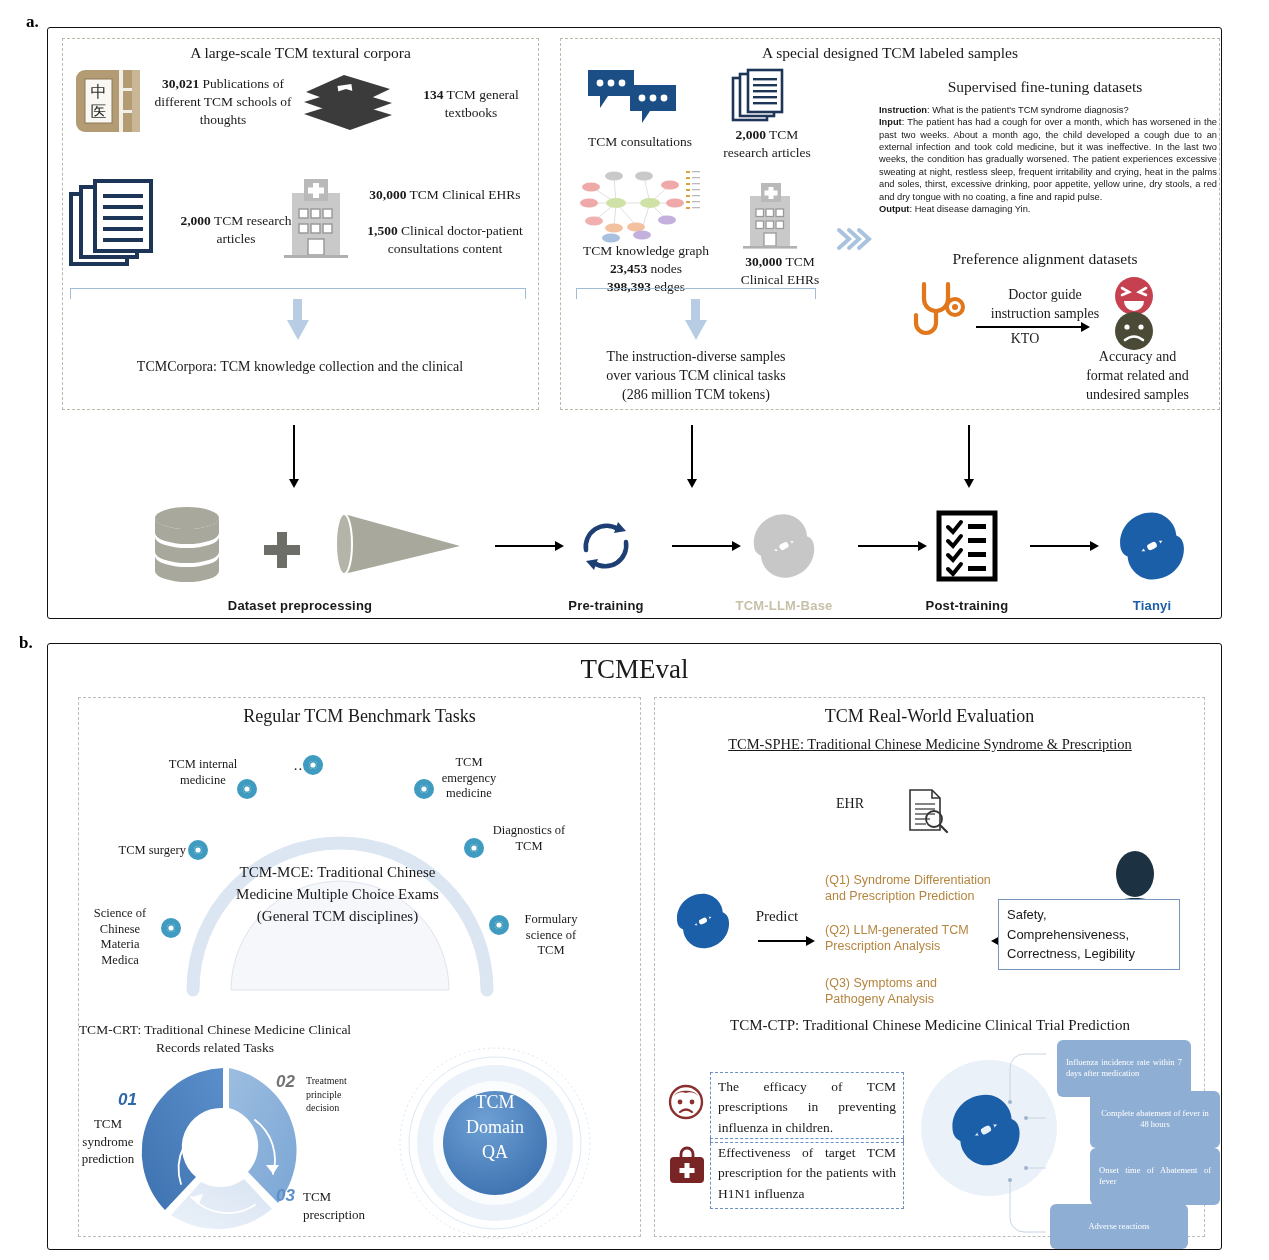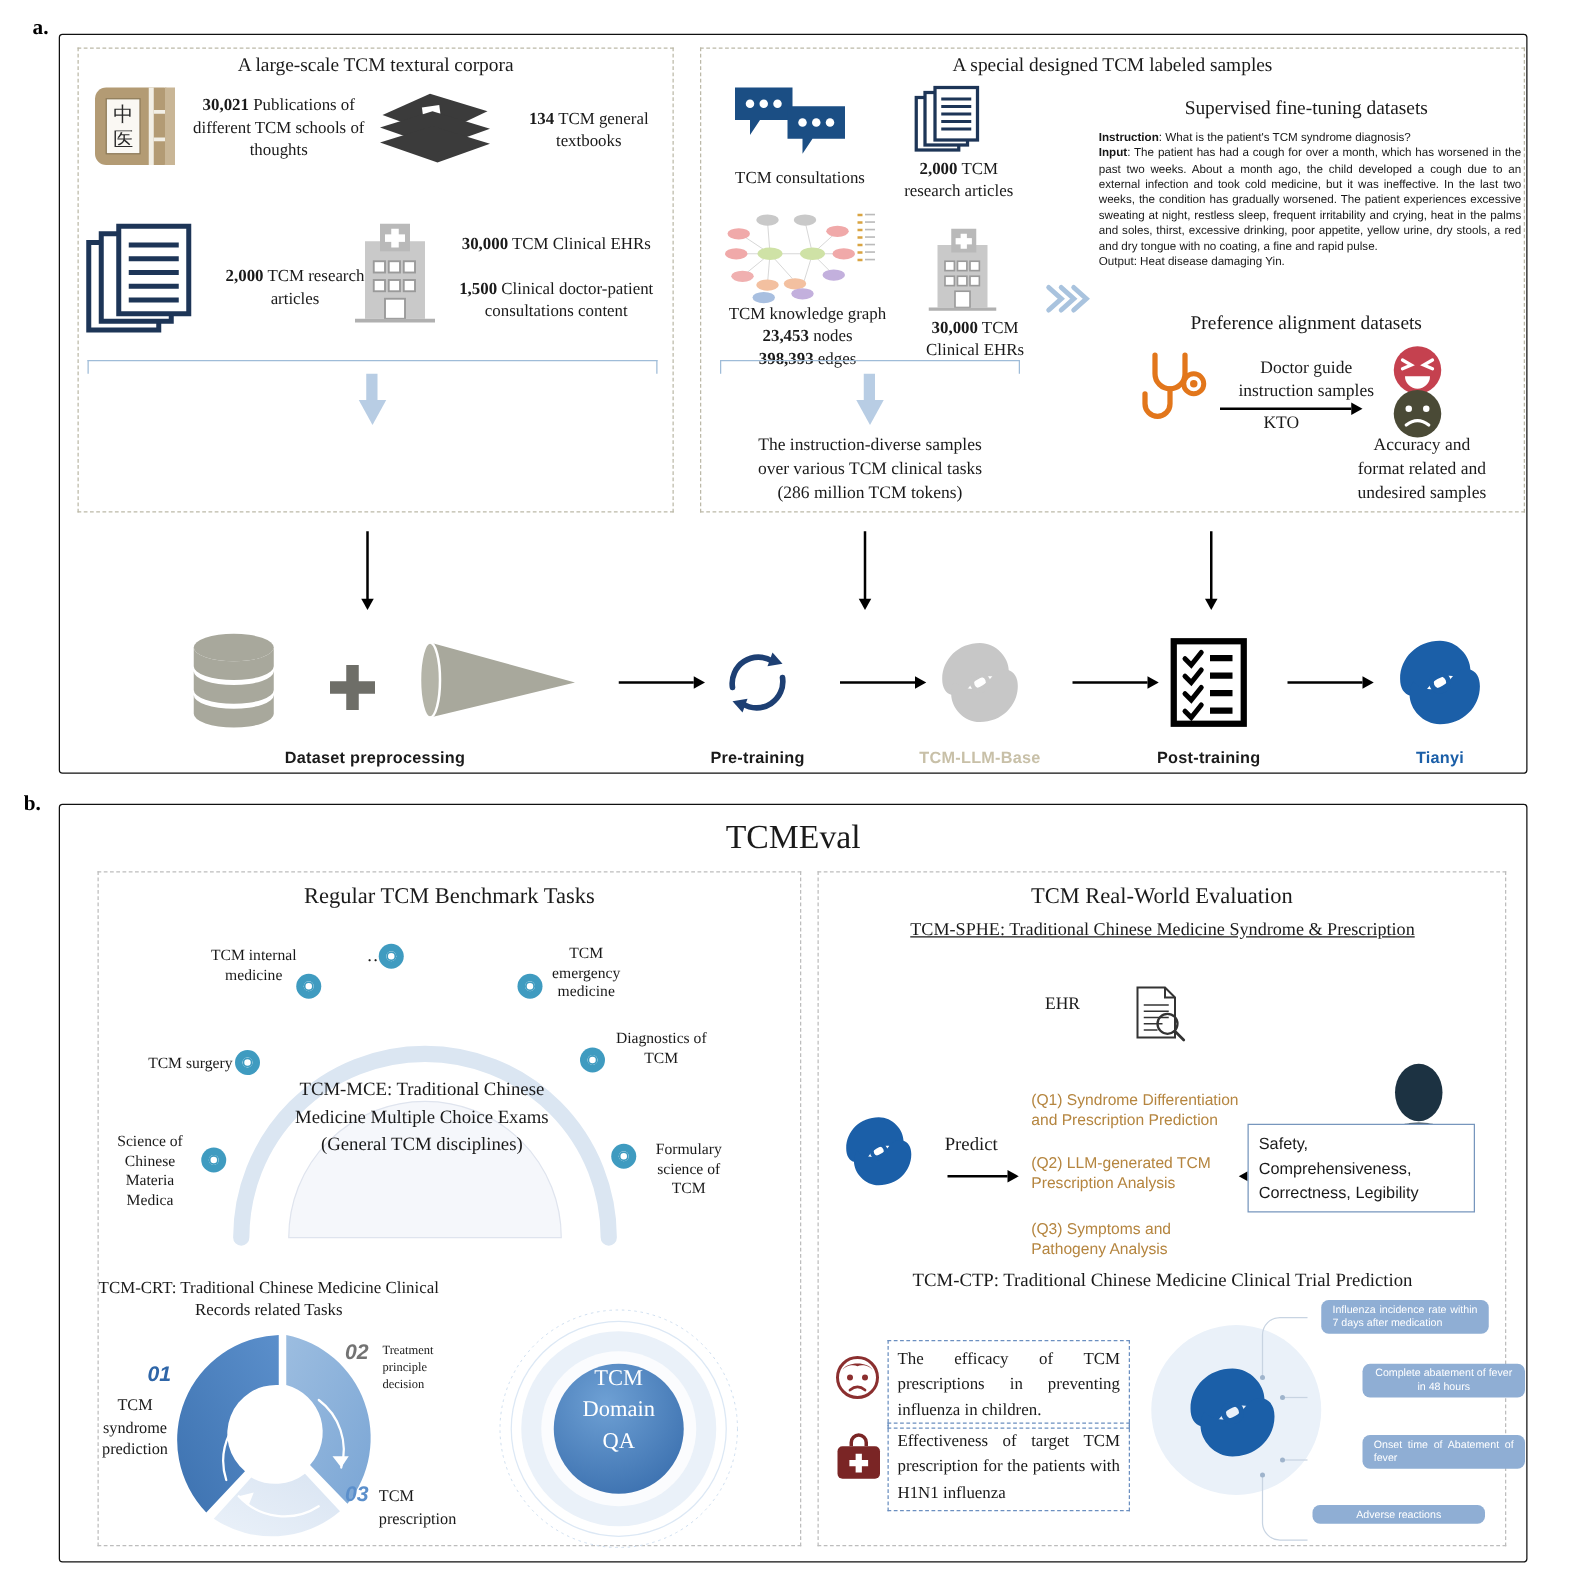--- a/index.html
+++ b/index.html
@@ -37,22 +37,22 @@
   .sft-text{ position:absolute; font-family:"Liberation Sans",sans-serif;
      font-size:9.3px; line-height:1.33; text-align:justify; color:#171717; }
   .tcmeval-title{ position:absolute; text-align:center; font-size:27px; }
   .qline{ position:absolute; color:#b5853f; font-size:12.5px; line-height:1.3;
      font-family:"Liberation Sans",sans-serif;}
   .eval-box{ position:absolute; border:1.3px solid #7796bd; background:#fff;
      font-family:"Liberation Sans",sans-serif; font-size:13px; line-height:1.5; padding:5px 8px;}
   .dashbox{ position:absolute; border:1px dashed #6b8fc0; font-size:13.5px;
      line-height:1.5; padding:4px 7px; text-align:justify;}
   .pill{ position:absolute; background:#8faed4; color:#fff; border-radius:6px;
-     font-family:Liberation Sans, sans-serif; font-size:8.5px; line-height:1.35;
-     padding:2px 9px; text-align:justify;}
+     font-family:Liberation Serif, serif; font-size:8.5px; line-height:1.35;
+     padding:17px 9px; text-align:justify;}
   .pill.center{ text-align:center; }
   .node-label{ position:absolute; font-size:12.5px; line-height:1.25; }
   .dot{ position:absolute; border-radius:50%; background:#3f9bc0; }
   .dot:after{ content:""; position:absolute; left:50%; top:50%;
      transform:translate(-50%,-50%); width:40%; height:40%; border-radius:50%;
      background:#fff; box-shadow:inset 0 0 0 1.4px #3f9bc0;}
   .crt-num{ position:absolute; font-family:"Liberation Sans",sans-serif;
      font-weight:bold; font-style:italic; font-size:17px;}
 </style>
 </head>
@@ -136,20 +136,21 @@
   <span style="font-weight:bold;">30,000</span><span> TCM Clinical EHRs</span>
 </div>
 <div class="cap" style="left:356px; top:222px; width:178px;">
   <span style="font-weight:bold;">1,500</span><span> Clinical doctor-patient consultations content</span>
 </div>
 
 <div class="bracket" style="left:70px; top:288px; width:456px; height:11px;"></div>
 <div class="fatstem" style="left:293px; top:299px; height:22px;"></div>
 <div class="fatarrow" style="left:286.5px; top:320px;"></div>
 <div class="cap" style="left:80px; top:358px; width:440px; font-size:14px;">
+  <div>TCMCorpora: TCM knowledge collection and the clinical</div>
 </div>
 
 <div class="dashed-box" style="left:560px; top:38px; width:660px; height:372px;"></div>
 <div class="ttl" style="left:560px; top:44px; width:660px;">A special designed TCM labeled samples</div>
 
 <div style="position:absolute; left:586px; top:68px; width:92px; height:58px;">
   <svg width="92" height="58" viewBox="0 0 92 58">
     <path d="M2 2 H48 V28 H22 L14 40 V28 H2 Z" fill="#1b4e84"></path>
     <circle cx="14" cy="15" r="3.4" fill="#fff"></circle>
       <circle cx="25" cy="15" r="3.4" fill="#fff"></circle>
@@ -278,21 +279,21 @@
         <polyline points="13,5 23,14 13,23"></polyline>
         <polyline points="23,5 33,14 23,23"></polyline>
     </g>
   </svg>
 </div>
 
 <div class="ttl" style="left:880px; top:78px; width:330px;">Supervised fine-tuning datasets</div>
 <div class="sft-text" style="left:879px; top:104px; width:338px;">
   <span style="font-weight:bold;">Instruction</span><span>: What is the patient's TCM syndrome diagnosis?</span><br>
   <span style="font-weight:bold;">Input</span><span>: The patient has had a cough for over a month, which has worsened in the past two weeks. About a month ago, the child developed a cough due to an external infection and took cold medicine, but it was ineffective. In the last two weeks, the condition has gradually worsened. The patient experiences excessive sweating at night, restless sleep, frequent irritability and crying, heat in the palms and soles, thirst, excessive drinking, poor appetite, yellow urine, dry stools, a red and dry tongue with no coating, a fine and rapid pulse.</span><br>
-  <span style="font-weight:normal;">Output</span><span>: Heat disease damaging Yin.</span>
+  <span style="font-weight:bold;">Output</span><span>: Heat disease damaging Yin.</span>
 </div>
 
 <div class="ttl" style="left:880px; top:250px; width:330px;">Preference alignment datasets</div>
 
 <div style="position:absolute; left:914px; top:281px; width:56px; height:62px;">
   <svg width="56" height="62" viewBox="0 0 56 62">
     <g fill="none" stroke="#e2761b" stroke-width="4.2" stroke-linecap="round">
       <path d="M10 3 V18 a12 12 0 0 0 24 0 V3"></path>
       <path d="M22 30 V42 a10 10 0 0 1 -10 10 a10 10 0 0 1 -10 -10 V34"></path>
     </g>

